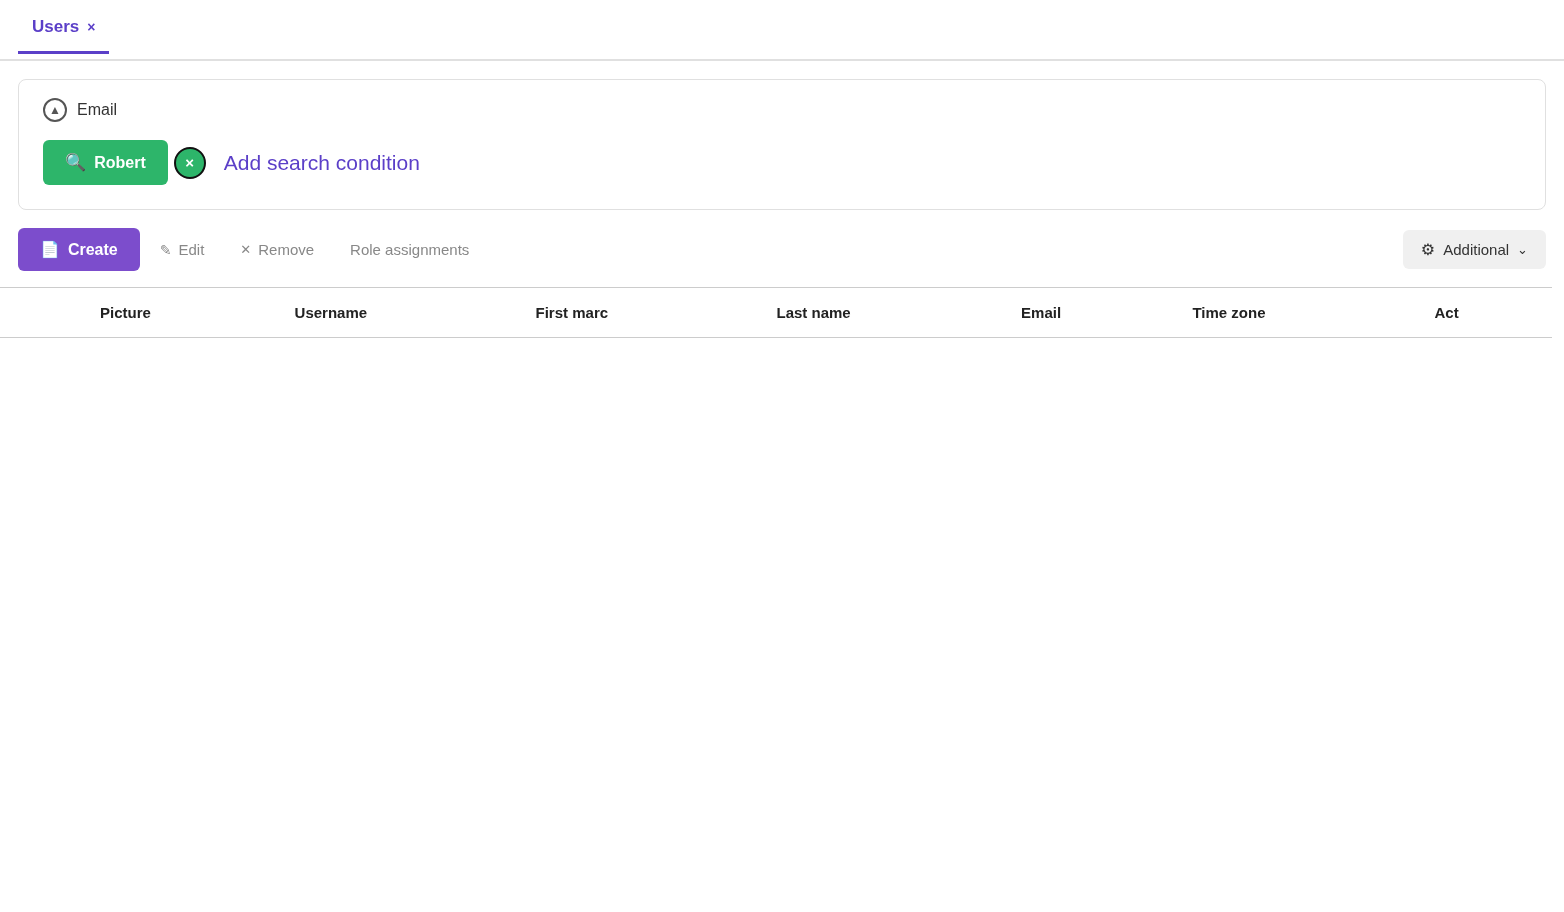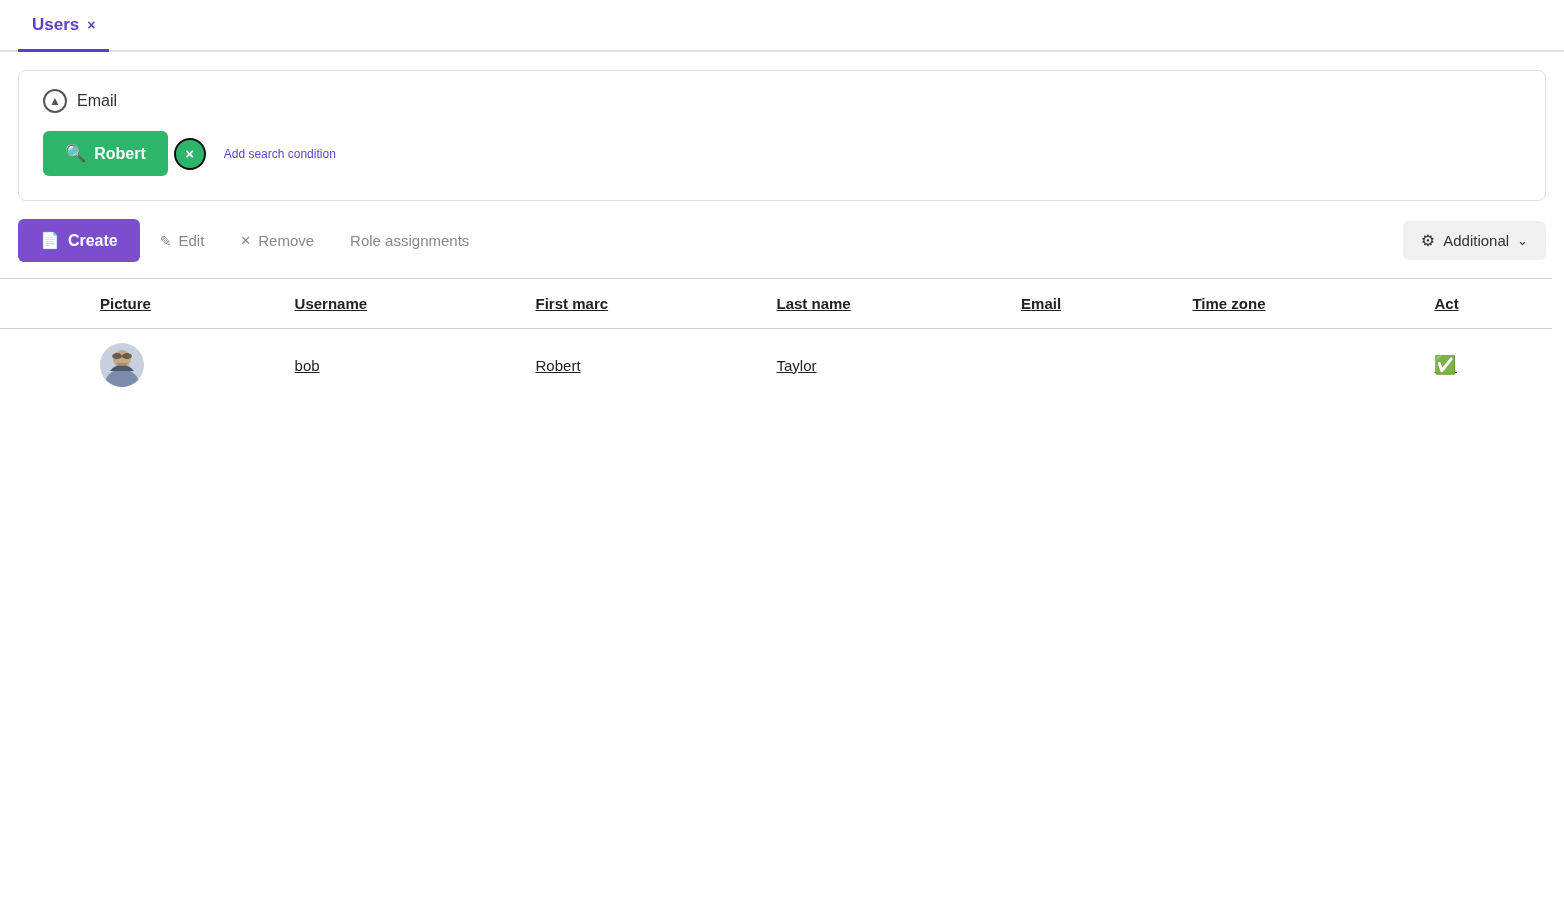--- a/index.html
+++ b/index.html
@@ -1,24 +1,24 @@
 <!DOCTYPE html>
 <html><head>
   <meta charset="utf-8">
   <style>
     * { box-sizing: border-box; margin: 0; padding: 0; }
     body { font-family: -apple-system, BlinkMacSystemFont, 'Segoe UI', sans-serif; background: #fff; color: #222; font-size: 15px; }
 
     
     .tab-bar {
       display: flex;
-      align-items: flex-end;
+      align-items: flex-start;
       border-bottom: 2px solid #e0e0e0;
       padding: 0 0 0 18px;
-      height: 52px;
+      height: 61px;
     }
     .tab {
       display: flex;
       align-items: center;
       gap: 8px;
       padding: 0 14px;
       height: 52px;
       font-size: 17px;
       font-weight: 600;
       color: #5b3fc8;
@@ -92,21 +92,21 @@
       justify-content: center;
       font-size: 14px;
       color: #fff;
       cursor: pointer;
       margin-left: -6px;
       position: relative;
       z-index: 2;
     }
     .add-search-link {
       color: #5b3fc8;
-      font-size: 12px;
+      font-size: 21px;
       font-weight: 500;
       cursor: pointer;
       text-decoration: none;
       margin-left: 6px;
     }
 
     
     .toolbar {
       display: flex;
       align-items: center;
@@ -150,21 +150,20 @@
       display: flex;
       align-items: center;
       gap: 8px;
       margin-left: auto;
     }
 
     
     .table-wrap {
       margin: 16px 12px 0 0;
       overflow-x: auto;
-      text-decoration: underline;
     }
     table {
       width: 100%;
       border-collapse: collapse;
       font-size: 15px;
     }
     thead tr {
       border-top: 1.5px solid #ccc;
       border-bottom: 1.5px solid #ccc;
     }
@@ -270,36 +269,15 @@
         <th>Picture</th>
         <th>Username</th>
         <th>First marc</th>
         <th>Last name</th>
         <th>Email</th>
         <th>Time zone</th>
         <th>Act</th>
       </tr>
     </thead>
     <tbody id="table-body">
-        <tr>
-          <td></td>
-          <td>
-            <div class="avatar avatar-bob">
-              <svg viewBox="0 0 44 44" xmlns="http://www.w3.org/2000/svg">
-      <circle cx="22" cy="44" r="18" fill="#7a8caa"></circle>
-      <circle cx="22" cy="16" r="9" fill="#c0a888"></circle>
-      <path d="M10 28 Q14 22 22 22 Q30 22 34 28" fill="#4a5a6a"></path>
-      <ellipse cx="17" cy="13" rx="5" ry="3" fill="#4a3a2a" opacity="0.7"></ellipse>
-      <ellipse cx="27" cy="13" rx="5" ry="3" fill="#4a3a2a" opacity="0.7"></ellipse>
-      <path d="M16 20 Q18 23 22 23 Q26 23 28 20" fill="#b08878" stroke="none"></path>
-    </svg>
-            </div>
-          </td>
-          <td>bob</td>
-          <td>Robert</td>
-          <td>Taylor</td>
-          <td></td>
-          <td></td>
-          <td><span class="check-icon">✅</span></td>
-        </tr>
       </tbody>
   </table>
 </div>
 
 </body></html>

